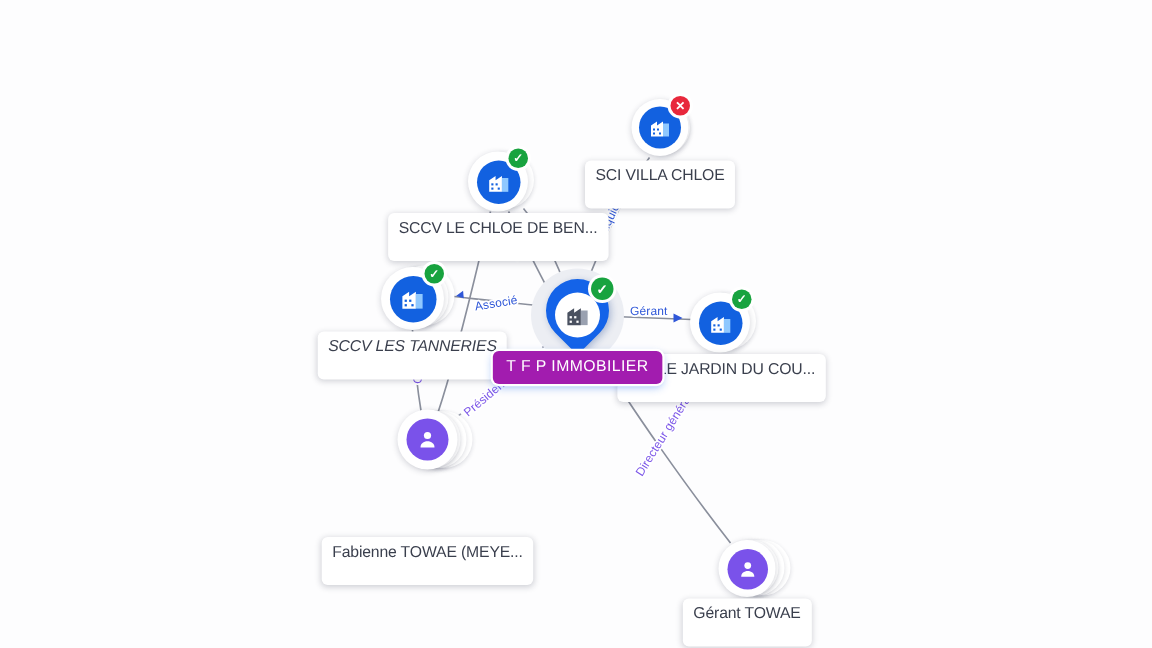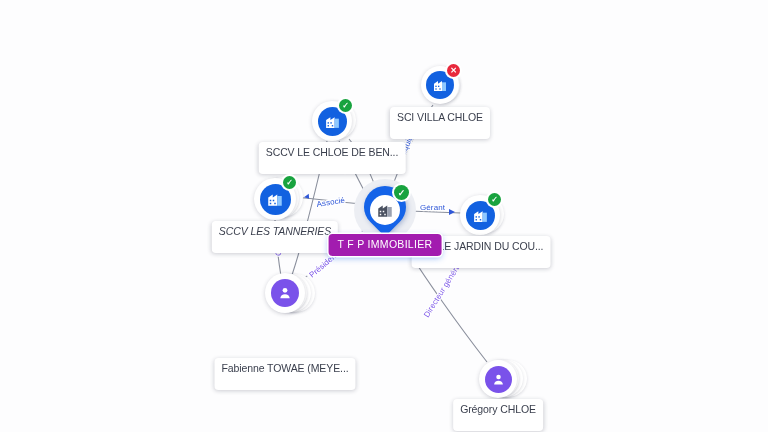--- a/index.html
+++ b/index.html
@@ -301,21 +301,21 @@
     <div class="node-stack" style="left:-12px; top:-19px; width:37px; height:37px;"></div>
     <div class="node-stack" style="left:-16px; top:-19px; width:37px; height:37px;"></div>
     <div class="node-circle" style="left:-19px; top:-19px; width:38px; height:38px;">
       <div class="node-inner person" style="width:27px; height:27px;">
         <svg width="15" height="15" viewBox="0 0 24 24" aria-hidden="true">
           <circle cx="12" cy="8" r="3.6" fill="#ffffff"></circle>
           <path d="M5 20c0-3.9 3.1-6.2 7-6.2s7 2.3 7 6.2z" fill="#ffffff"></path>
         </svg>
       </div>
     </div>
-    <div class="node-label" style="left:0px; top:20px;">Grégory CHLOE</div>
+    <div class="node-label" style="left:0px; top:20px;">Gérant TOWAE</div>
   </div>
 
   <div class="node" style="left:385px; top:210px;">
     <div class="pin-wrap">
       <div class="pin-halo"></div>
       <div class="pin"></div>
       <div class="pin-hole">
         <svg width="18" height="18" viewBox="0 0 24 24" aria-hidden="true">
           <path d="M3 21V10l6-4v4l6-4v15H3z" fill="#4a5160"></path>
           <rect x="15" y="8" width="6" height="13" fill="#9aa1b0"></rect>

